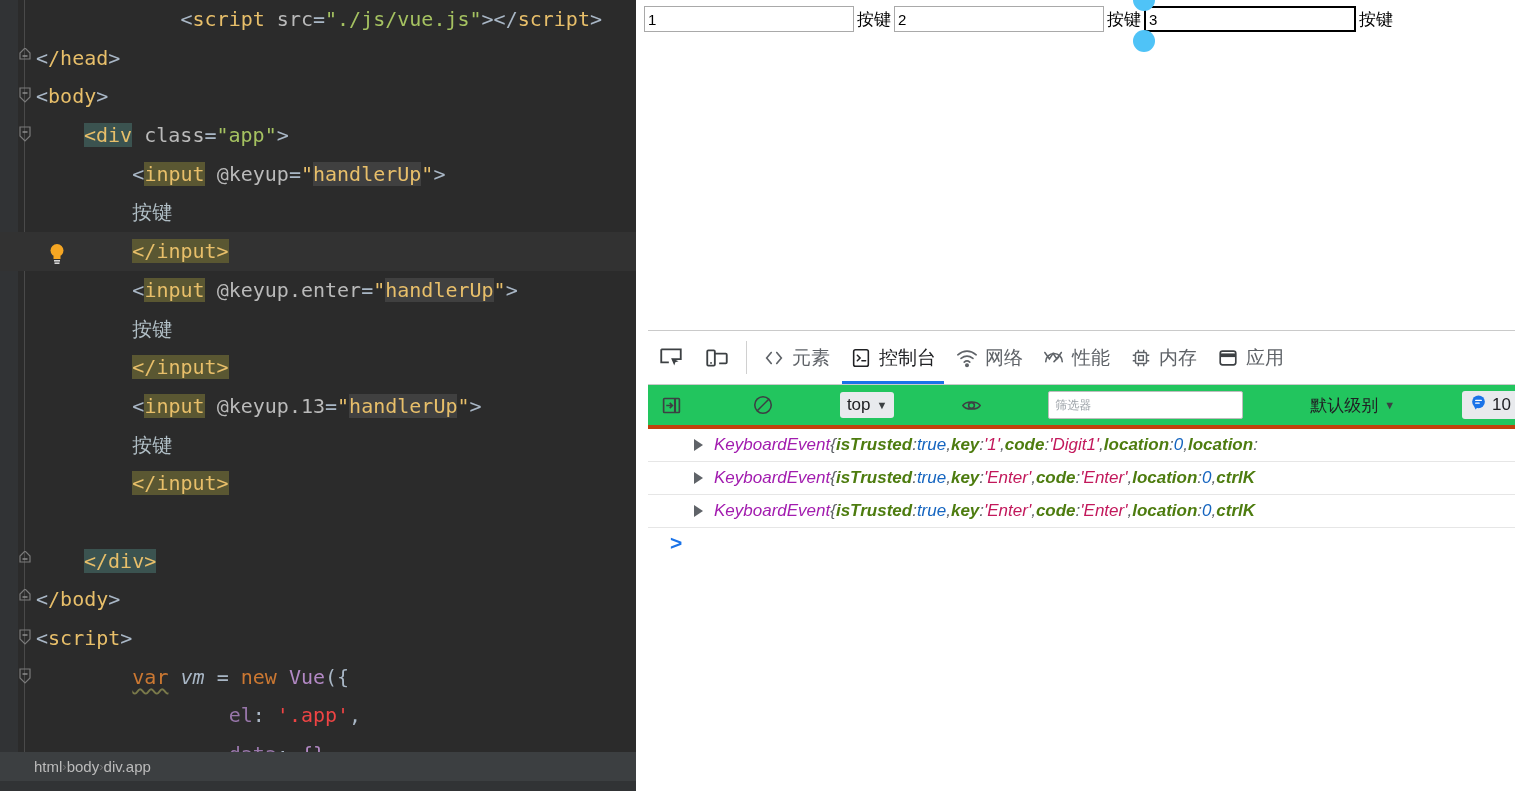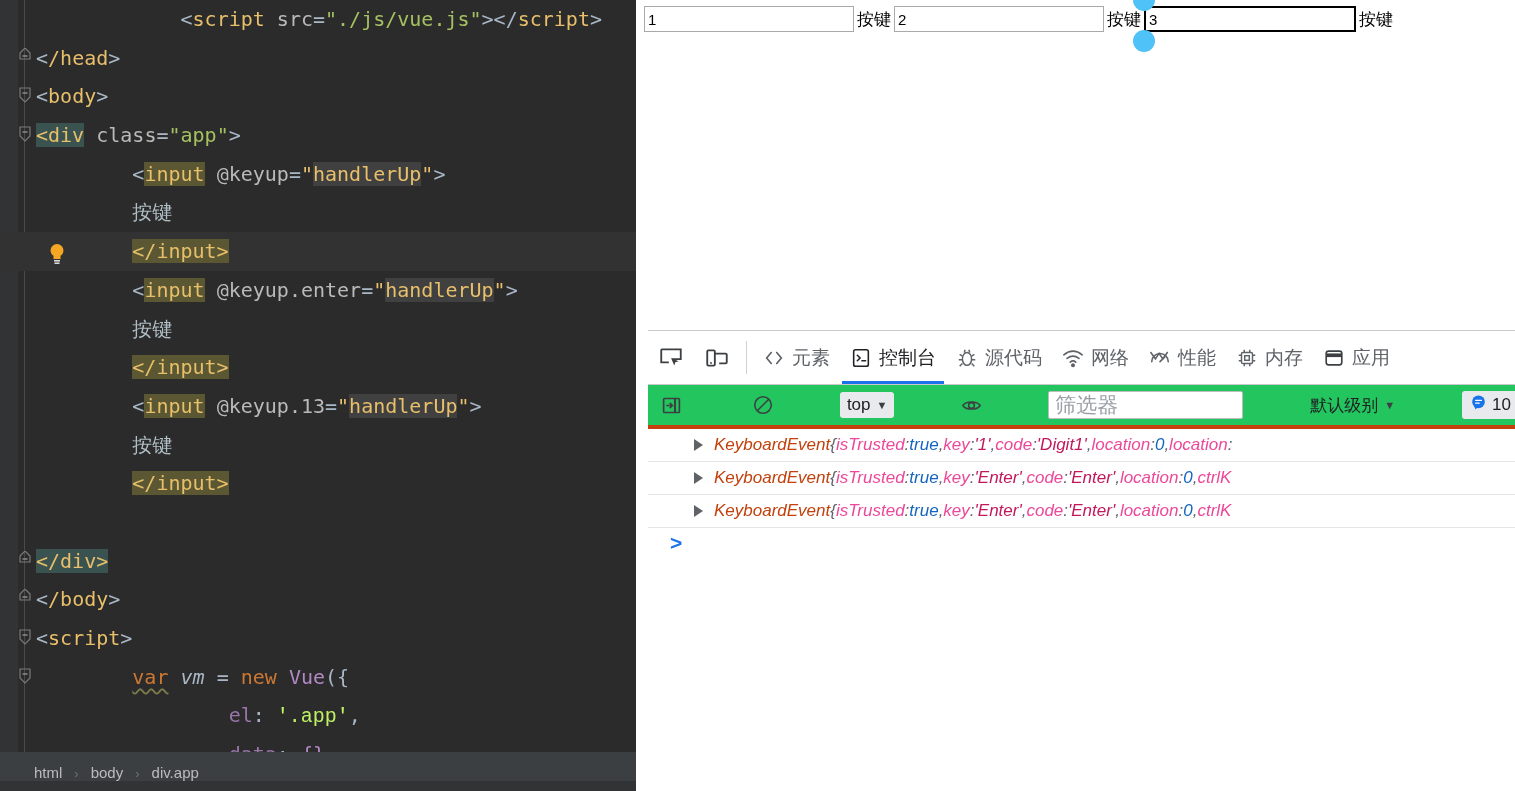--- a/index.html
+++ b/index.html
@@ -63,39 +63,39 @@
   .t-tag      { color: #e8bf6a; }
   .t-punct    { color: #a9b7c6; }
   .t-attr     { color: #bababa; }
   .t-str      { color: #a5c261; }
   .t-strq     { color: #e8bf6a; }
   .t-val      { color: #e8bf6a; }
   .t-kw       { color: #cc7832; }
   .t-var      { color: #a9b7c6; font-style: italic; }
   .t-cls      { color: #b389c5; }
   .t-prop     { color: #9876aa; }
-  .t-strs     { color: #bef264; font-family: Liberation Mono, monospace; }
+  .t-strs     { color: #ef4444; }
   .t-greytext { color: #b0bec5; }
 
   .hlA { background: #5a5732; }     
   .hlB { background: #404040; } 
-  .hlC2 { color:#e8bf6a; background: #3b5350; }
+  .hlC2 { color:#e8bf6a; background: #3b5350; margin-left: 48px; }
 
   .wavy {
     text-decoration: underline wavy #7a7a4a;
     text-underline-offset: 4px;
   }
 
   #breadcrumb {
     position: absolute; left: 0; top: 752px;
     width: 636px; height: 29px;
     background: #3c3f41;
-    display: flex; align-items: flex-end;
+    display: flex; align-items: center;
     padding-left: 34px;
-    gap: 12px;
+    gap: 0;
     font-size: 15px;
     color: #bbbbbb;
     font-family: "Liberation Sans", sans-serif;
   }
   #breadcrumb .sep { color: #707070; font-size: 13px; }
   #breadcrumb-strip {
     position: absolute; left: 0; top: 781px;
     width: 636px; height: 10px;
     background: #313335;
   }
@@ -211,21 +211,21 @@
     border-radius: 3px;
     padding: 3px 7px;
     font-size: 17px;
     color: #202124;
     font-family: "Liberation Sans", sans-serif;
   }
   .caret { font-size: 11px; color: #3c4043; }
   #filter-input {
     width: 195px; height: 28px;
     border: 1px solid #bdbdbd;
-    font-size: 21px;
+    font-size: 12px;
     padding: 0 6px;
     color: #202124;
     font-family: "Liberation Sans", sans-serif;
     outline: none;
     background: #fff;
     border-radius: 2px;
   }
   #filter-input::placeholder { color: #9aa0a6; }
   .level-select {
     display: flex; align-items: center; gap: 6px;
@@ -259,22 +259,22 @@
     font-style: italic;
   }
   .log-arrow {
     width: 0; height: 0;
     border-left: 9px solid #5f6368;
     border-top: 6px solid transparent;
     border-bottom: 6px solid transparent;
     margin-right: 11px;
     flex: none;
   }
-  .lg-cls  { color: #c2410c; }
-  .lg-key  { color: #ec4899; }
+  .lg-cls  { color: #a21caf; }
+  .lg-key  { color: #4d7c0f; font-weight: bold; }
   .lg-bool { color: #1565c0; }
   .lg-str  { color: #c2185b; }
   .lg-num  { color: #1565c0; }
   .lg-brace{ color: #5f6368; }
   .prompt-row {
     display: flex; align-items: center;
     height: 30px;
     padding-left: 22px;
   }
   .prompt-arrow {
@@ -385,29 +385,20 @@
             </div>
             <div class="dt-tab active">
               <span>
                 <svg width="22" height="22" viewBox="0 0 24 24" fill="none" stroke="#202124" stroke-width="1.7">
                   <rect x="4" y="3" width="16" height="18" rx="2"></rect>
                   <path d="M8 9l3 3-3 3" stroke-linecap="round"></path>
                   <path d="M13 15h4" stroke-linecap="round"></path>
                 </svg>
               </span>
               <span class="tab-label">控制台</span>
-            </div>
-            <div class="dt-tab">
-              <span>
-                <svg width="22" height="22" viewBox="0 0 24 24" fill="none" stroke="#5f6368" stroke-width="1.6">
-                  <ellipse cx="12" cy="13" rx="5" ry="7"></ellipse>
-                  <path d="M7 10l-3-2M17 10l3-2M7 14H3M17 14h4M7 18l-3 3M17 18l3 3M9 6l1-3M15 6l-1-3"></path>
-                </svg>
-              </span>
-              <span class="tab-label">源代码</span>
             </div>
             <div class="dt-tab">
               <span>
                 <svg width="22" height="22" viewBox="0 0 24 24" fill="none" stroke="#5f6368" stroke-width="1.8" stroke-linecap="round">
                   <path d="M2 8.5C5 6 8.5 4.5 12 4.5S19 6 22 8.5"></path>
                   <path d="M5.5 12.5C7.5 11 9.7 10 12 10s4.5 1 6.5 2.5"></path>
                   <path d="M9 16.5c1-0.9 2-1.4 3-1.4s2 .5 3 1.4"></path>
                   <circle cx="12" cy="20" r="1.3" fill="#5f6368"></circle>
                 </svg>
               </span>

